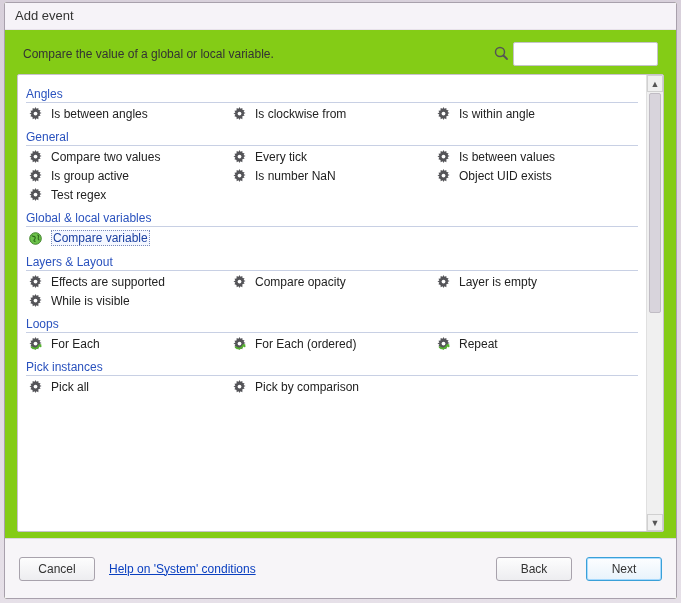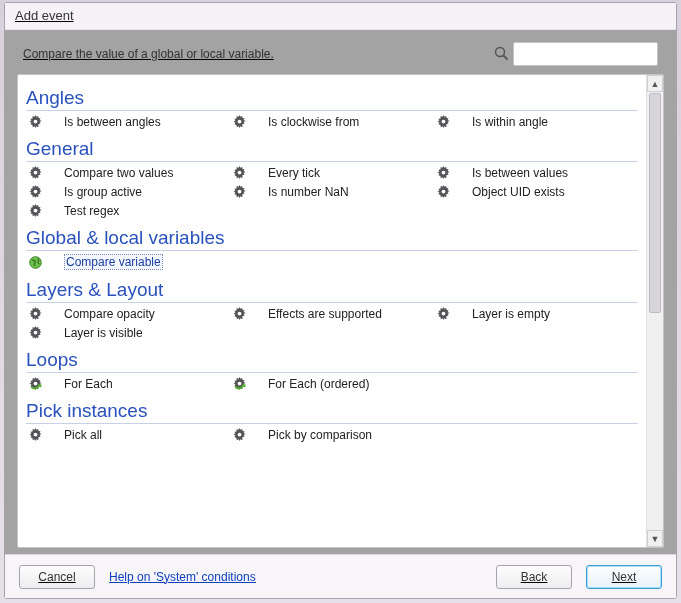--- a/index.html
+++ b/index.html
@@ -11,26 +11,25 @@
     width: 681px;
     height: 603px;
     overflow: hidden;
   }
   .dialog {
     position: absolute;
     left: 4px;
     top: 2px;
     right: 4px;
     bottom: 4px;
-    background: #a3a3a3;
+    background: #84cc16;
     border: 1px solid #a8a0ac;
     border-radius: 3px;
     display: flex;
     flex-direction: column;
-    text-decoration: underline;
   }
   .title {
     font-size: 13px;
     color: #333;
     padding: 5px 10px 6px 10px;
     background: #f6f3f8;
     border-bottom: 1px solid #e8e2eb;
   }
   .upper {
     padding: 12px 18px 8px 18px;
@@ -97,53 +96,53 @@
     height: 220px;
     background: #d8d4dc;
     border: 1px solid #c0bcc4;
     border-radius: 2px;
   }
   .cat {
     margin-top: 6px;
   }
   .cat-title {
     color: #2a52be;
-    font-size: 19px;
+    font-size: 12px;
     padding: 2px 0 1px 0;
     border-bottom: 1px solid #c8d0e4;
     margin-bottom: 2px;
   }
   .items {
     display: grid;
     grid-template-columns: repeat(3, 1fr);
     row-gap: 2px;
   }
   .item {
     display: flex;
     align-items: center;
-    gap: 21px;
+    gap: 8px;
     padding: 1px 2px;
     color: #222;
     cursor: pointer;
     white-space: nowrap;
   }
   .item.selected {
     color: #1a3fa0;
   }
   .item.selected > span:last-child {
     border: 1px dotted #7a8ab8;
     background: #f4f7ff;
     padding: 0 1px;
   }
   .gear-icon, .globe-icon, .loop-icon {
     width: 15px; height: 15px; flex: none;
     display: inline-flex;
   }
   .footer {
-    height: 44px;
+    height: 60px;
     border-top: 1px solid #dcd6e0;
     display: flex;
     align-items: center;
     padding: 0 14px;
     gap: 14px;
     background: #f7f5f8;
   }
   .btn {
     height: 24px;
     min-width: 76px;
@@ -343,57 +342,57 @@
             <div class="item">
               <span class="gear-icon">
                 <svg width="15" height="15" viewBox="0 0 16 16">
                   <g fill="#545458">
                     <circle cx="8" cy="8" r="2.3" fill="#fff" stroke="#545458" stroke-width="1.3"></circle>
                     <path d="M8 1l1 2 2-1 .2 2.2 2.2.2-1 2 2 1-2 1 1 2-2.2.2L11 14l-2-1-1 2-1-2-2 1-.2-2.2L2.6 11l1-2-2-1 2-1-1-2 2.2-.2L5 2l2 1z" fill="#545458"></path>
                     <circle cx="8" cy="8" r="2" fill="#fff"></circle>
                   </g>
                 </svg>
               </span>
+              <span>Effects are supported</span>
+            </div>
+            <div class="item">
+              <span class="gear-icon">
+                <svg width="15" height="15" viewBox="0 0 16 16">
+                  <g fill="#545458">
+                    <circle cx="8" cy="8" r="2.3" fill="#fff" stroke="#545458" stroke-width="1.3"></circle>
+                    <path d="M8 1l1 2 2-1 .2 2.2 2.2.2-1 2 2 1-2 1 1 2-2.2.2L11 14l-2-1-1 2-1-2-2 1-.2-2.2L2.6 11l1-2-2-1 2-1-1-2 2.2-.2L5 2l2 1z" fill="#545458"></path>
+                    <circle cx="8" cy="8" r="2" fill="#fff"></circle>
+                  </g>
+                </svg>
+              </span>
               <span>Compare opacity</span>
             </div>
             <div class="item">
               <span class="gear-icon">
                 <svg width="15" height="15" viewBox="0 0 16 16">
                   <g fill="#545458">
                     <circle cx="8" cy="8" r="2.3" fill="#fff" stroke="#545458" stroke-width="1.3"></circle>
                     <path d="M8 1l1 2 2-1 .2 2.2 2.2.2-1 2 2 1-2 1 1 2-2.2.2L11 14l-2-1-1 2-1-2-2 1-.2-2.2L2.6 11l1-2-2-1 2-1-1-2 2.2-.2L5 2l2 1z" fill="#545458"></path>
                     <circle cx="8" cy="8" r="2" fill="#fff"></circle>
                   </g>
                 </svg>
               </span>
-              <span>Effects are supported</span>
-            </div>
-            <div class="item">
-              <span class="gear-icon">
-                <svg width="15" height="15" viewBox="0 0 16 16">
-                  <g fill="#545458">
-                    <circle cx="8" cy="8" r="2.3" fill="#fff" stroke="#545458" stroke-width="1.3"></circle>
-                    <path d="M8 1l1 2 2-1 .2 2.2 2.2.2-1 2 2 1-2 1 1 2-2.2.2L11 14l-2-1-1 2-1-2-2 1-.2-2.2L2.6 11l1-2-2-1 2-1-1-2 2.2-.2L5 2l2 1z" fill="#545458"></path>
-                    <circle cx="8" cy="8" r="2" fill="#fff"></circle>
-                  </g>
-                </svg>
-              </span>
               <span>Layer is empty</span>
             </div>
             <div class="item">
               <span class="gear-icon">
                 <svg width="15" height="15" viewBox="0 0 16 16">
                   <g fill="#545458">
                     <circle cx="8" cy="8" r="2.3" fill="#fff" stroke="#545458" stroke-width="1.3"></circle>
                     <path d="M8 1l1 2 2-1 .2 2.2 2.2.2-1 2 2 1-2 1 1 2-2.2.2L11 14l-2-1-1 2-1-2-2 1-.2-2.2L2.6 11l1-2-2-1 2-1-1-2 2.2-.2L5 2l2 1z" fill="#545458"></path>
                     <circle cx="8" cy="8" r="2" fill="#fff"></circle>
                   </g>
                 </svg>
               </span>
-              <span>Layer is visible</span>
+              <span>While is visible</span>
             </div>
           </div>
         </div>
         <div class="cat">
           <div class="cat-title">Loops</div>
           <div class="items">
             <div class="item">
               <span class="loop-icon">
                 <svg width="15" height="15" viewBox="0 0 16 16">
                   <g>
@@ -413,20 +412,34 @@
                   <g>
                     <circle cx="8" cy="8" r="2.3" fill="#fff" stroke="#545458" stroke-width="1.3"></circle>
                     <path d="M8 1l1 2 2-1 .2 2.2 2.2.2-1 2 2 1-2 1 1 2-2.2.2L11 14l-2-1-1 2-1-2-2 1-.2-2.2L2.6 11l1-2-2-1 2-1-1-2 2.2-.2L5 2l2 1z" fill="#545458"></path>
                     <circle cx="8" cy="8" r="2" fill="#fff"></circle>
                   </g>
                   <path d="M4 12a5 5 0 0 0 8-2" fill="none" stroke="#55b030" stroke-width="2" stroke-linecap="round"></path>
                   <path d="M12 10l1.2-.2.2 1.2" fill="none" stroke="#55b030" stroke-width="2" stroke-linecap="round"></path>
                 </svg>
               </span>
               <span>For Each (ordered)</span>
+            </div>
+            <div class="item">
+              <span class="loop-icon">
+                <svg width="15" height="15" viewBox="0 0 16 16">
+                  <g>
+                    <circle cx="8" cy="8" r="2.3" fill="#fff" stroke="#545458" stroke-width="1.3"></circle>
+                    <path d="M8 1l1 2 2-1 .2 2.2 2.2.2-1 2 2 1-2 1 1 2-2.2.2L11 14l-2-1-1 2-1-2-2 1-.2-2.2L2.6 11l1-2-2-1 2-1-1-2 2.2-.2L5 2l2 1z" fill="#545458"></path>
+                    <circle cx="8" cy="8" r="2" fill="#fff"></circle>
+                  </g>
+                  <path d="M4 12a5 5 0 0 0 8-2" fill="none" stroke="#55b030" stroke-width="2" stroke-linecap="round"></path>
+                  <path d="M12 10l1.2-.2.2 1.2" fill="none" stroke="#55b030" stroke-width="2" stroke-linecap="round"></path>
+                </svg>
+              </span>
+              <span>Repeat</span>
             </div>
           </div>
         </div>
         <div class="cat">
           <div class="cat-title">Pick instances</div>
           <div class="items cutoff">
             <div class="item">
               <span class="gear-icon">
                 <svg width="15" height="15" viewBox="0 0 16 16">
                   <g fill="#545458">

